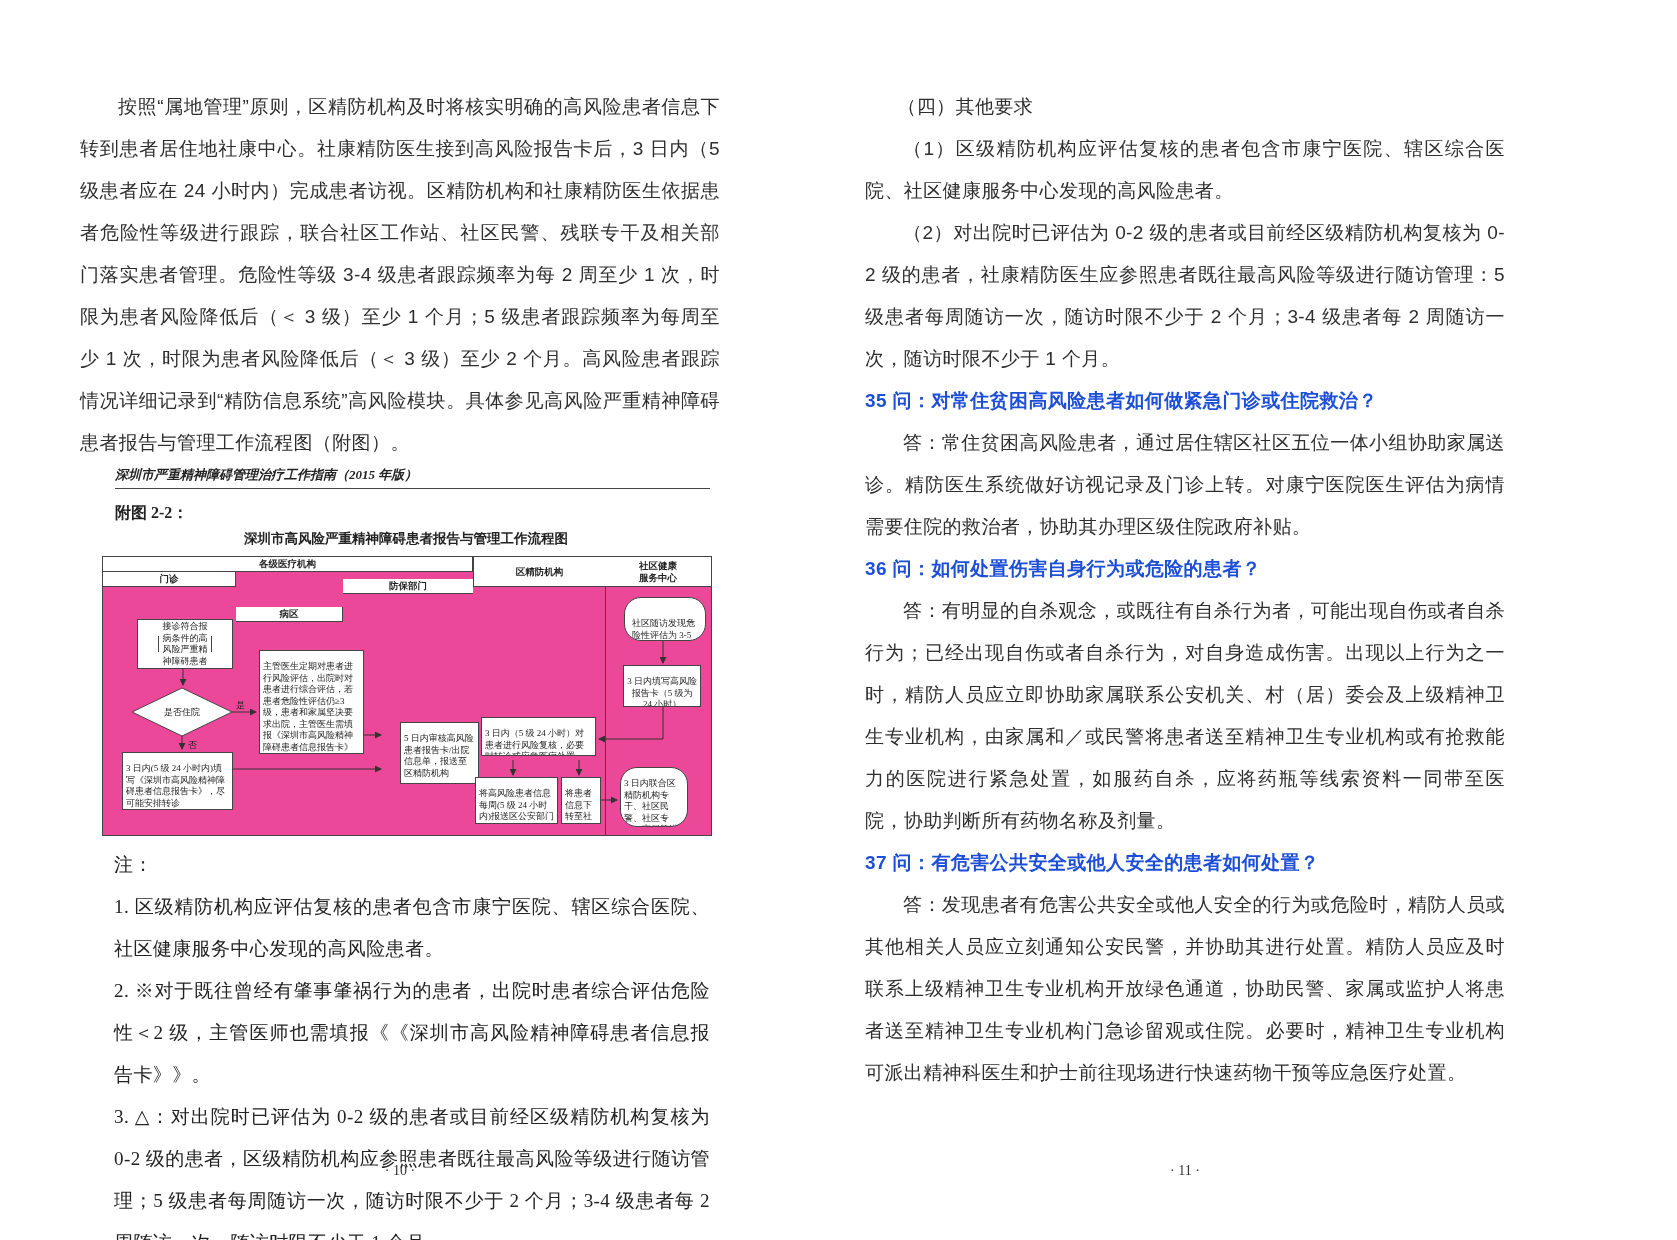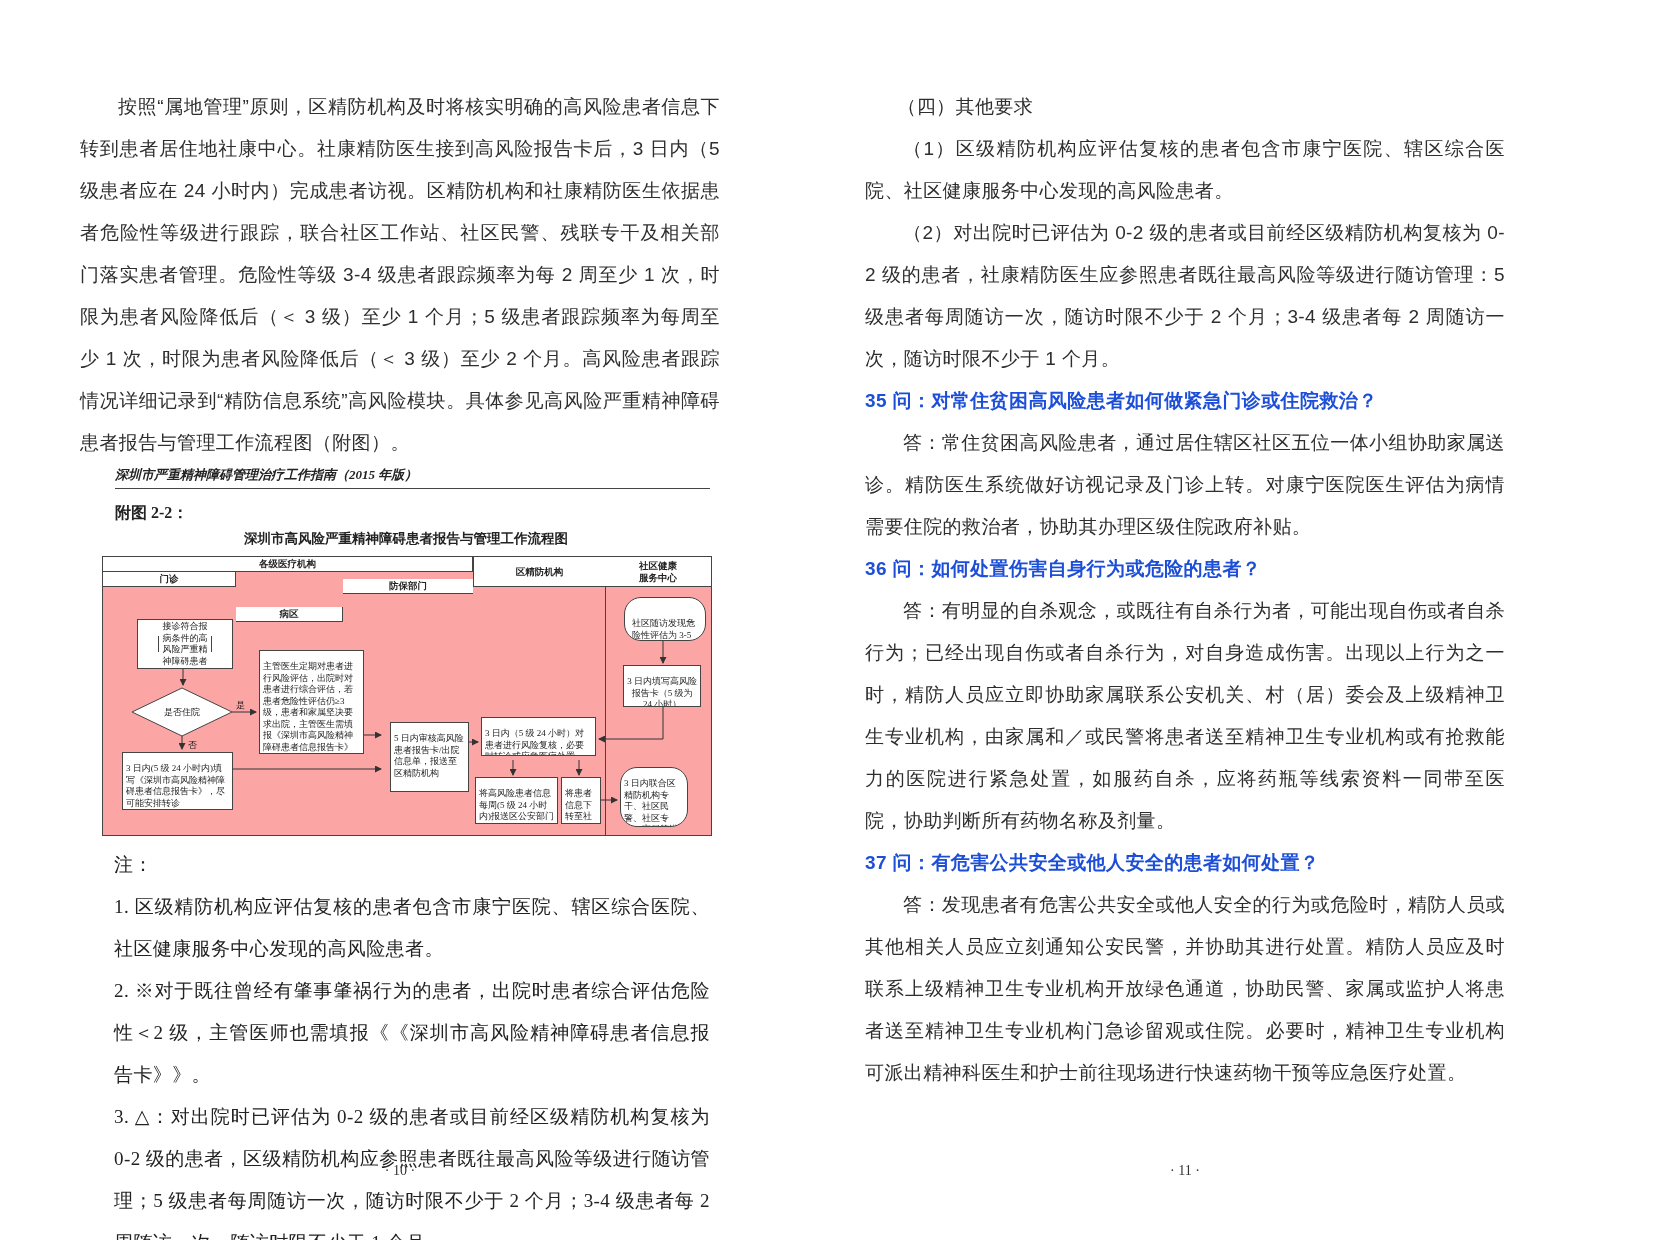--- a/index.html
+++ b/index.html
@@ -21,21 +21,21 @@
   .figure { font-family:"Liberation Serif","DejaVu Serif",serif; color:#222; margin-top:2px; }
   .guide-header {
     margin-left:35px; width:595px; font-size:13px; font-weight:bold; font-style:italic;
     padding-bottom:4px; border-bottom:1.5px solid #444; box-sizing:border-box;
   }
   .fig-label { margin-left:35px; margin-top:14px; font-size:16px; font-weight:bold; }
   .fig-title { width:608px; margin-left:22px; margin-top:6px; text-align:center; font-size:13.5px; font-weight:bold; }
 
   .chart {
     position:relative; width:608px; height:278px; margin-left:22px; margin-top:8px;
-    border:1.5px solid #444; box-sizing:content-box; font-size:9px; background:#fca5a5;
+    border:1.5px solid #444; box-sizing:content-box; font-size:9px; background:#ec4899;
   }
   .lane-h {
     position:absolute; box-sizing:border-box; border:0 solid #444;
     font-weight:bold; text-align:center; font-size:9.5px; color:#222; background:#fff; z-index:2;
   }
   .divider-v { position:absolute; left:502px; top:0; width:0; height:278px; border-left:1px solid #444; z-index:1; }
 
   .node {
     position:absolute; box-sizing:border-box; border:1px solid #444; background:#fff;
     padding:10px 3px; line-height:11.5px; color:#222; z-index:3; overflow:hidden; text-align:left;
@@ -111,21 +111,21 @@
       </div>
 
       <div class="decision-label">是否住院</div>
       <span class="flow-label" style="left:133px;top:142px;">是</span>
       <span class="flow-label" style="left:85px;top:182px;">否</span>
 
       <div class="node" style="left:19px;top:195px;width:111px;height:58px;">3 日内(5 级 24 小时内)填写《深圳市高风险精神障碍患者信息报告卡》，尽可能安排转诊</div>
 
       <div class="node" style="left:156px;top:93px;width:105px;height:104px;">主管医生定期对患者进行风险评估，出院时对患者进行综合评估，若患者危险性评估仍≥3 级，患者和家属坚决要求出院，主管医生需填报《深圳市高风险精神障碍患者信息报告卡》※</div>
 
-      <div class="node" style="left:287px;top:165px;width:79px;height:70px;">5 日内审核高风险患者报告卡/出院信息单，报送至区精防机构</div>
+      <div class="node" style="left:297px;top:165px;width:79px;height:62px;">5 日内审核高风险患者报告卡/出院信息单，报送至区精防机构</div>
 
       <div class="node" style="left:378px;top:160px;width:115px;height:39px;">3 日内（5 级 24 小时）对患者进行风险复核，必要时转诊或应急医疗处置</div>
 
       <div class="node" style="left:372px;top:220px;width:83px;height:47px;">将高风险患者信息每周(5 级 24 小时内)报送区公安部门</div>
 
       <div class="node" style="left:458px;top:220px;width:40px;height:47px;">将患者信息下转至社康中心</div>
 
       <div class="node node-ellipse" style="left:521px;top:40px;width:82px;height:44px;">社区随访发现危险性评估为 3-5 级精神障碍患者</div>
 
       <div class="node node-center" style="left:520px;top:108px;width:78px;height:42px;">3 日内填写高风险报告卡（5 级为 24 小时）</div>

